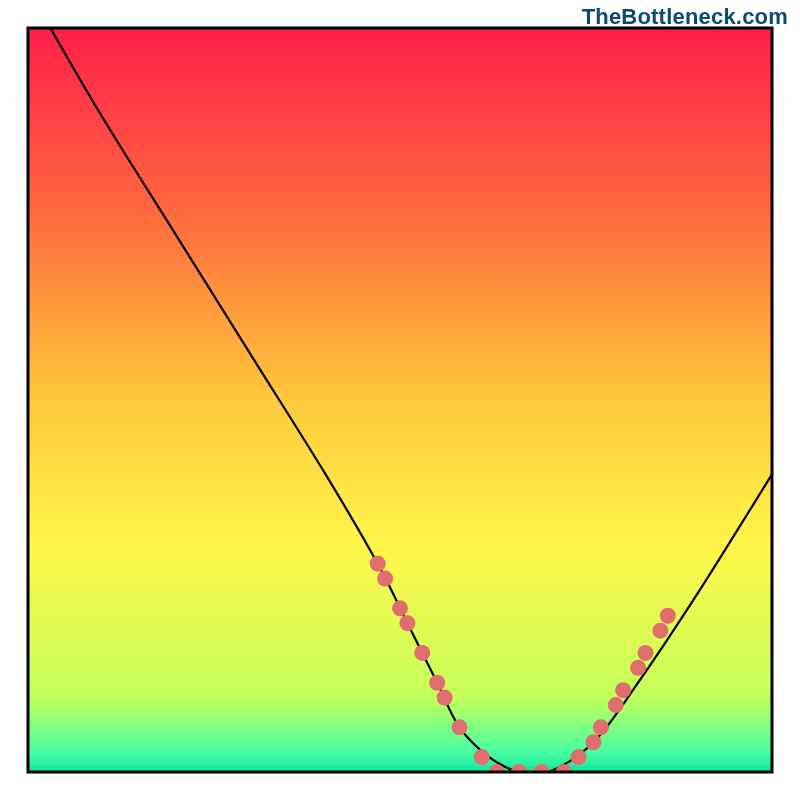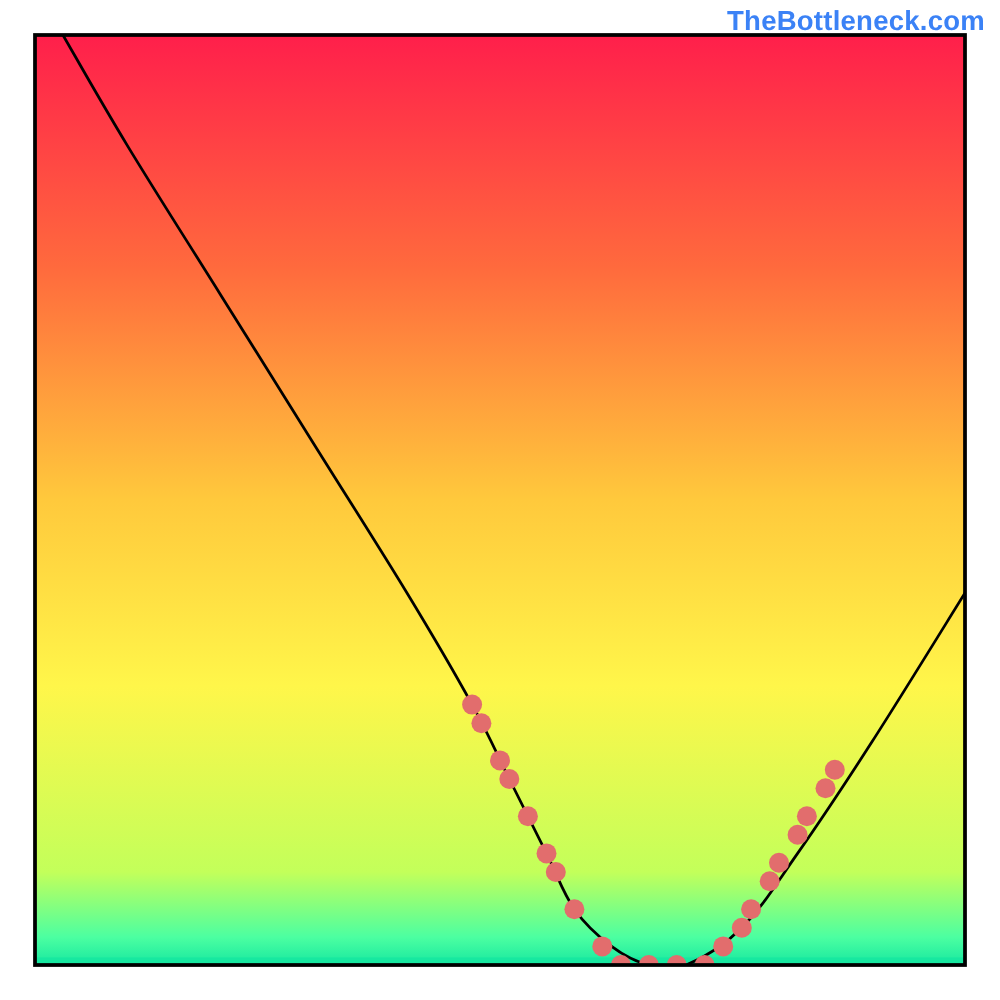--- a/index.html
+++ b/index.html
@@ -17,21 +17,21 @@
     width: 800px;
     height: 800px;
     box-sizing: border-box;
   }
   .watermark {
     position: absolute;
     top: 4px;
     right: 12px;
     font-size: 22px;
     font-weight: 600;
-    color: #3b82f6;
+    color: #0c4a6e;
     letter-spacing: 0.2px;
     user-select: none;
   }
   svg {
     display: block;
   }
 </style>
 </head>
 <body>
 

